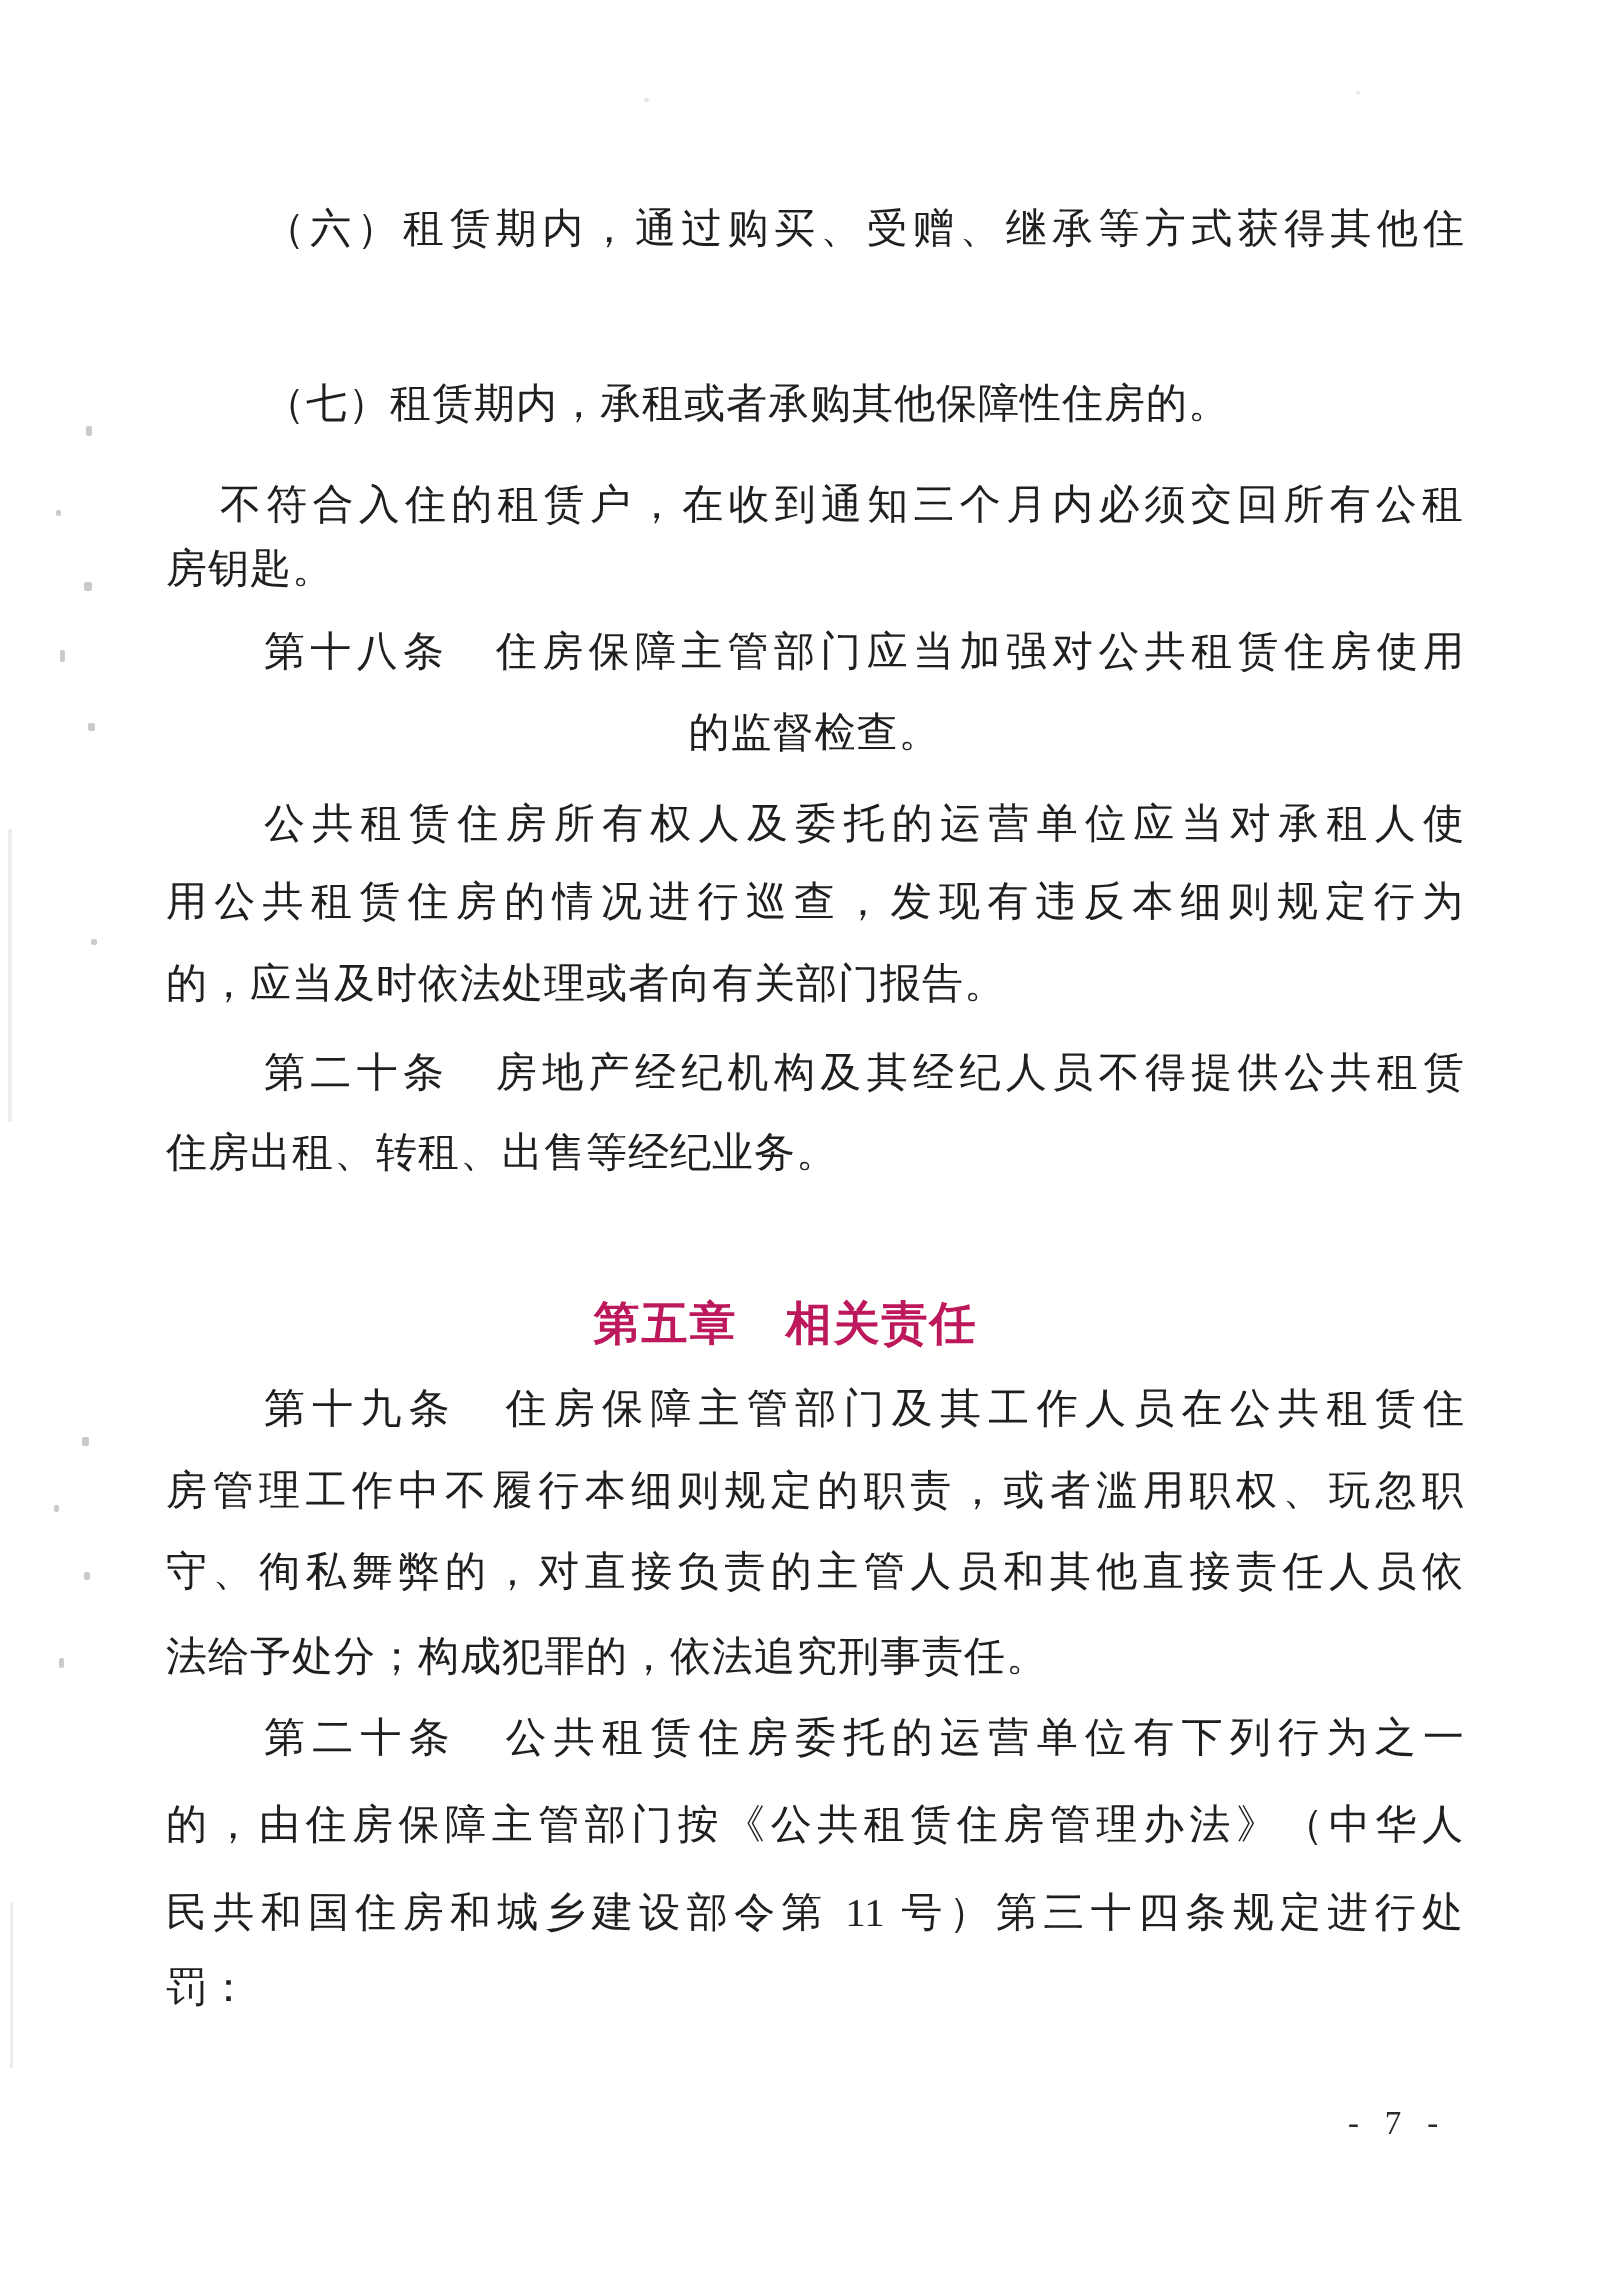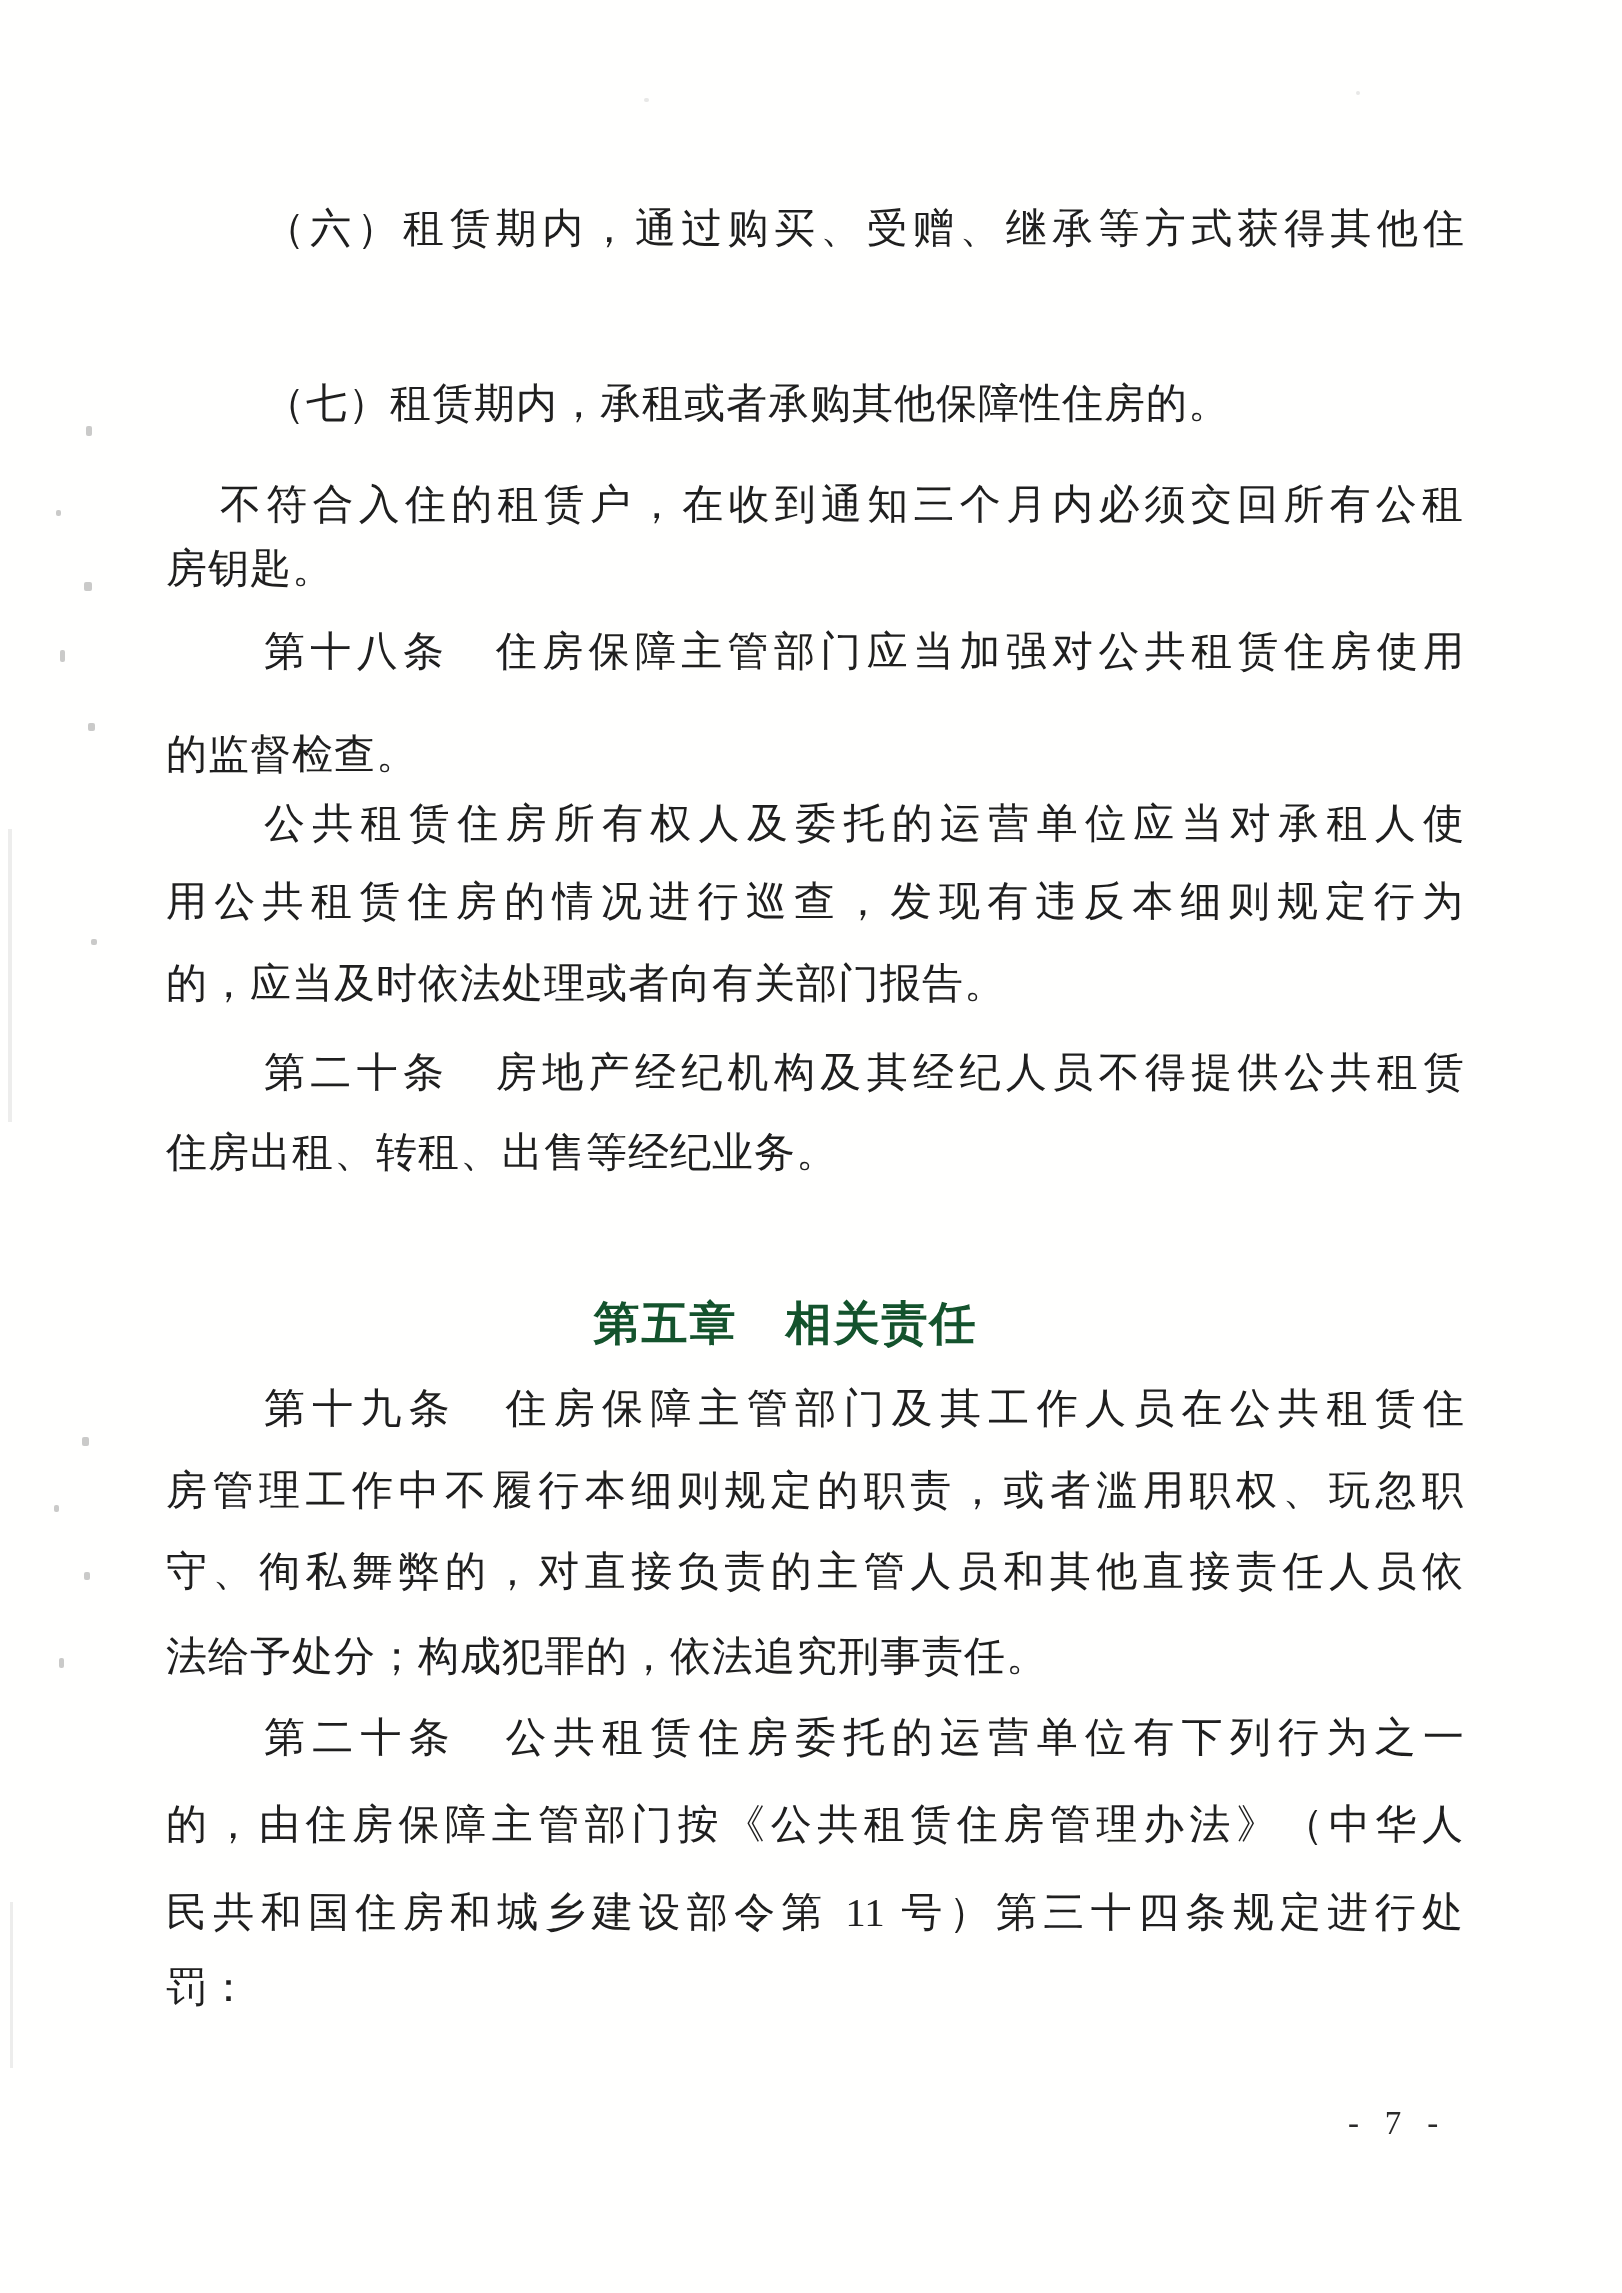--- a/index.html
+++ b/index.html
@@ -32,21 +32,21 @@
   .j.ind2{width:1200px;}
   .j.ind1{width:1243px;}
   .heading{
     position:absolute;
     left:166px;width:1239px;
     text-align:center;
     font-family:Liberation Serif, serif;
     font-weight:700;
     font-size:46px;
     line-height:59px;
-    color:#14532d;
+    color:#be185d;
     letter-spacing:2px;
   }
   .pagenum{
     position:absolute;
     top:2105px;right:176px;
     font-size:33px;
     letter-spacing:8.8px;
     color:#2a2a2a;
   }
   .speck{
@@ -64,21 +64,21 @@
 </head>
 <body>
 
 <div id="page">
 
   <div class="line j ind2" style="top:198px;">（六）租赁期内，通过购买、受赠、继承等方式获得其他住</div>
   <div class="line ind2" style="top:373px;">（七）租赁期内，承租或者承购其他保障性住房的。</div>
   <div class="line j ind1" style="top:458px;margin-top:16px;">不符合入住的租赁户，在收到通知三个月内必须交回所有公租</div>
   <div class="line" style="top:538px;">房钥匙。</div>
   <div class="line j ind2" style="top:621px;">第十八条　住房保障主管部门应当加强对公共租赁住房使用</div>
-  <div class="line" style="top:724px;">的监督检查。</div>
+  <div class="line" style="top:702px;text-align:center;">的监督检查。</div>
   <div class="line j ind2" style="top:793px;">公共租赁住房所有权人及委托的运营单位应当对承租人使</div>
   <div class="line j" style="top:871px;">用公共租赁住房的情况进行巡查，发现有违反本细则规定行为</div>
   <div class="line" style="top:953px;">的，应当及时依法处理或者向有关部门报告。</div>
   <div class="line j ind2" style="top:1042px;">第二十条　房地产经纪机构及其经纪人员不得提供公共租赁</div>
   <div class="line" style="top:1122px;">住房出租、转租、出售等经纪业务。</div>
 
   <div class="heading" style="top:1294px;">第五章　相关责任</div>
 
   <div class="line j ind2" style="top:1378px;">第十九条　住房保障主管部门及其工作人员在公共租赁住</div>
   <div class="line j" style="top:1460px;">房管理工作中不履行本细则规定的职责，或者滥用职权、玩忽职</div>

